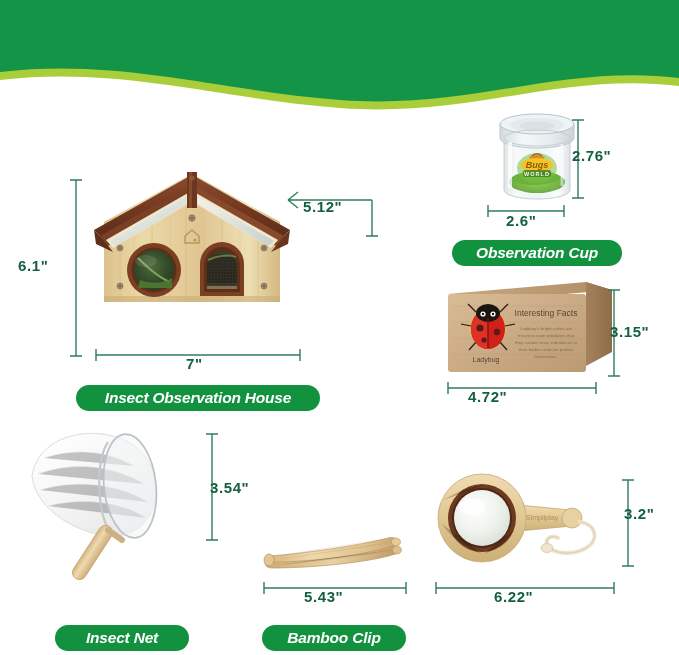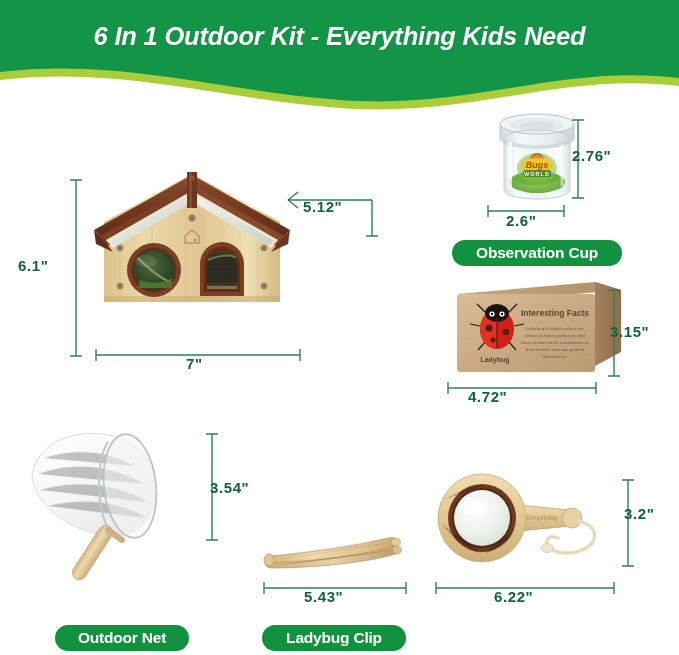--- a/index.html
+++ b/index.html
@@ -28,20 +28,21 @@
     white-space:nowrap;
   }
 
   
   .pill{
     position:absolute;
     background:#12913f;
     color:#fff;
     border-radius:999px;
     font-weight:bold;
+    font-style:italic;
     font-size:15.5px;
     letter-spacing:-0.2px;
     display:flex;align-items:center;justify-content:center;
     white-space:nowrap;
     box-sizing:border-box;
     padding:0 14px;
     height:26px;
   }
 
   
@@ -62,21 +63,20 @@
 </head>
 <body>
 
 <div id="page">
 
   <div class="header">
     <svg class="header-svg" width="679" height="118" viewBox="0 0 679 118">
       <path d="M0,0 H679 V86 C560,72 470,118 340,108 C215,98 120,66 0,80 Z" fill="#a9ce39"></path>
       <path d="M0,0 H679 V78 C560,64 470,110 340,100 C215,90 120,58 0,72 Z" fill="#139447"></path>
     </svg>
-    <div class="header-title">6 In 1 Outdoor Kit - Everything Kids Need</div>
   </div>
 
   <div class="prod" style="left:82px;top:160px;width:220px;height:205px;">
     <svg width="220" height="205" viewBox="0 0 220 205">
       <defs>
         <linearGradient id="bambooBody" x1="0" y1="0" x2="1" y2="0">
           <stop offset="0%" stop-color="#dcc28c"></stop>
           <stop offset="22%" stop-color="#ecd9a9"></stop>
           <stop offset="55%" stop-color="#e0c592"></stop>
           <stop offset="82%" stop-color="#eedfb4"></stop>
@@ -192,20 +192,21 @@
   <svg class="dimsvg" style="left:286px;top:186px;" width="92" height="56">
     <path d="M2,14 L12,6 M2,14 L12,22 M2,14 L86,14 M86,14 L86,50 M80,50 L92,50" stroke="#2f7d5c" stroke-width="1.4" fill="none"></path>
   </svg>
   <div class="dim" style="left:303px;top:198px;">5.12"</div>
 
   <svg class="dimsvg" style="left:94px;top:345px;" width="208" height="18">
     <path d="M2,4 L2,16 M206,4 L206,16 M2,10 L206,10" stroke="#2f7d5c" stroke-width="1.4" fill="none"></path>
   </svg>
   <div class="dim" style="left:186px;top:355px;">7"</div>
 
+  <div class="pill" style="left:76px;top:385px;width:244px;">Insect Observation House</div>
 
   <div class="prod" style="left:492px;top:106px;width:90px;height:98px;">
     <svg width="90" height="98" viewBox="0 0 90 98">
       <defs>
         <linearGradient id="cupBody" x1="0" y1="0" x2="1" y2="0">
           <stop offset="0%" stop-color="#dfe4e6"></stop>
           <stop offset="18%" stop-color="#f7fafa"></stop>
           <stop offset="50%" stop-color="#eef3f4"></stop>
           <stop offset="82%" stop-color="#fbfdfd"></stop>
           <stop offset="100%" stop-color="#dce2e4"></stop>
@@ -254,21 +255,21 @@
   </svg>
   <div class="dim" style="left:572px;top:147px;">2.76"</div>
 
   <svg class="dimsvg" style="left:486px;top:203px;" width="80" height="16">
     <path d="M2,2 L2,14 M78,2 L78,14 M2,8 L78,8" stroke="#2f7d5c" stroke-width="1.4" fill="none"></path>
   </svg>
   <div class="dim" style="left:506px;top:212px;">2.6"</div>
 
   <div class="pill" style="left:452px;top:240px;width:170px;">Observation Cup</div>
 
-  <div class="prod" style="left:449px;top:276px;width:175px;height:104px;font-weight:bold;">
+  <div class="prod" style="left:440px;top:276px;width:175px;height:104px;">
     <svg width="175" height="104" viewBox="0 0 175 104">
       <defs>
         <linearGradient id="cardFace" x1="0" y1="0" x2="1" y2="1">
           <stop offset="0%" stop-color="#d9bc96"></stop>
           <stop offset="40%" stop-color="#cdae88"></stop>
           <stop offset="100%" stop-color="#bb9a73"></stop>
         </linearGradient>
         <linearGradient id="cardTop" x1="0" y1="0" x2="1" y2="0">
           <stop offset="0%" stop-color="#c8a87f"></stop>
           <stop offset="100%" stop-color="#b08f67"></stop>
@@ -379,21 +380,21 @@
 
       <path d="M86,106 L100,116" stroke="#cbb184" stroke-width="6" stroke-linecap="round"></path>
     </svg>
   </div>
 
   <svg class="dimsvg" style="left:204px;top:432px;" width="16" height="110">
     <path d="M2,2 L14,2 M2,108 L14,108 M8,2 L8,108" stroke="#2f7d5c" stroke-width="1.4" fill="none"></path>
   </svg>
   <div class="dim" style="left:210px;top:479px;">3.54"</div>
 
-  <div class="pill" style="left:55px;top:625px;width:134px;">Outdoor Net</div>
+  <div class="pill" style="left:55px;top:625px;width:134px;">Insect Net</div>
 
   <div class="prod" style="left:258px;top:534px;width:150px;height:40px;">
     <svg width="150" height="40" viewBox="0 0 150 40">
       <defs>
         <linearGradient id="clipWood" x1="0" y1="0" x2="1" y2="0">
           <stop offset="0%" stop-color="#d8b580"></stop>
           <stop offset="35%" stop-color="#efd9ab"></stop>
           <stop offset="75%" stop-color="#e0c38e"></stop>
           <stop offset="100%" stop-color="#c9a670"></stop>
         </linearGradient>
@@ -419,21 +420,21 @@
         <path d="M18,31 C54,28 100,22 134,16"></path>
       </g>
     </svg>
   </div>
 
   <svg class="dimsvg" style="left:262px;top:580px;" width="146" height="16">
     <path d="M2,2 L2,14 M144,2 L144,14 M2,8 L144,8" stroke="#2f7d5c" stroke-width="1.4" fill="none"></path>
   </svg>
   <div class="dim" style="left:304px;top:588px;">5.43"</div>
 
-  <div class="pill" style="left:262px;top:625px;width:144px;">Ladybug Clip</div>
+  <div class="pill" style="left:262px;top:625px;width:144px;">Bamboo Clip</div>
 
   <div class="prod" style="left:430px;top:470px;width:210px;height:110px;">
     <svg width="210" height="110" viewBox="0 0 210 110">
       <defs>
         <linearGradient id="magWood" x1="0" y1="0" x2="0" y2="1">
           <stop offset="0%" stop-color="#f0dcb2"></stop>
           <stop offset="45%" stop-color="#e3c995"></stop>
           <stop offset="100%" stop-color="#cdae76"></stop>
         </linearGradient>
         <radialGradient id="lensG" cx="0.4" cy="0.35" r="0.75">

